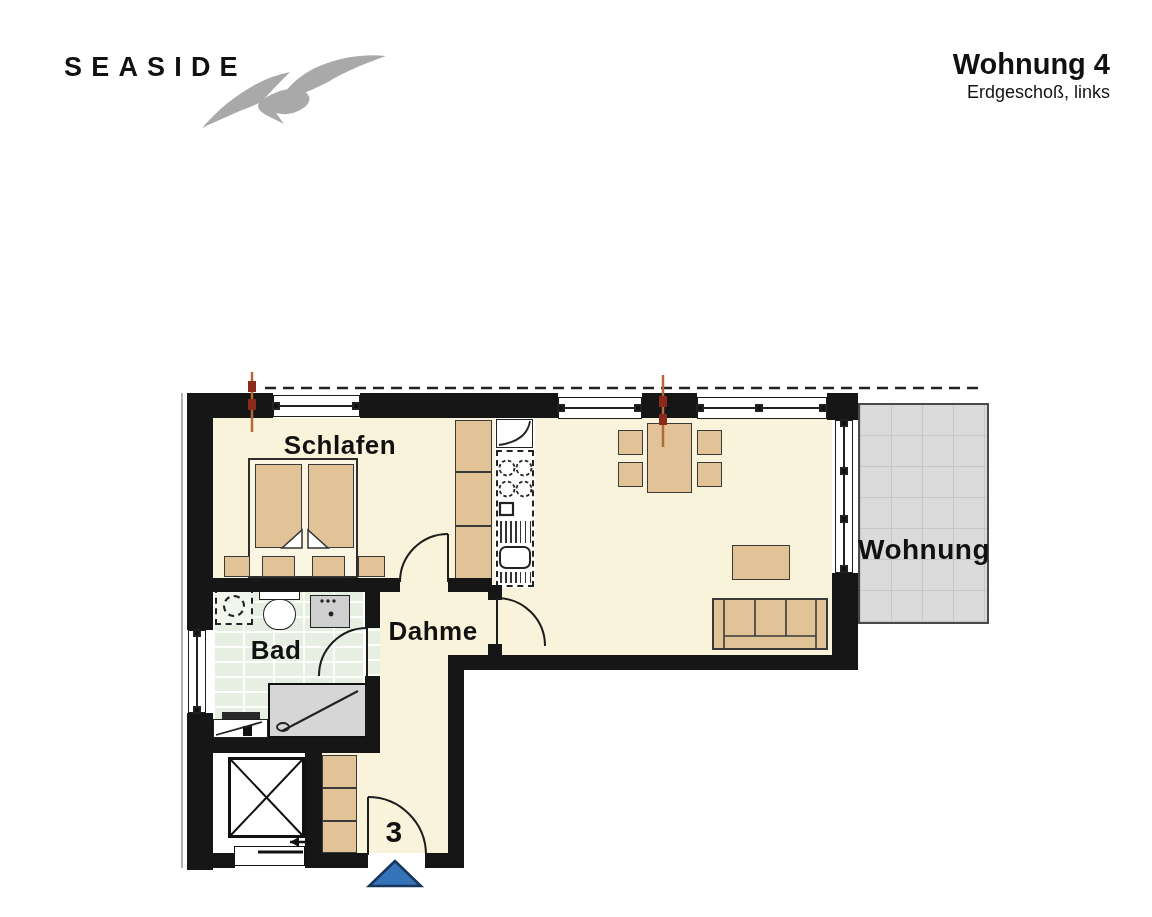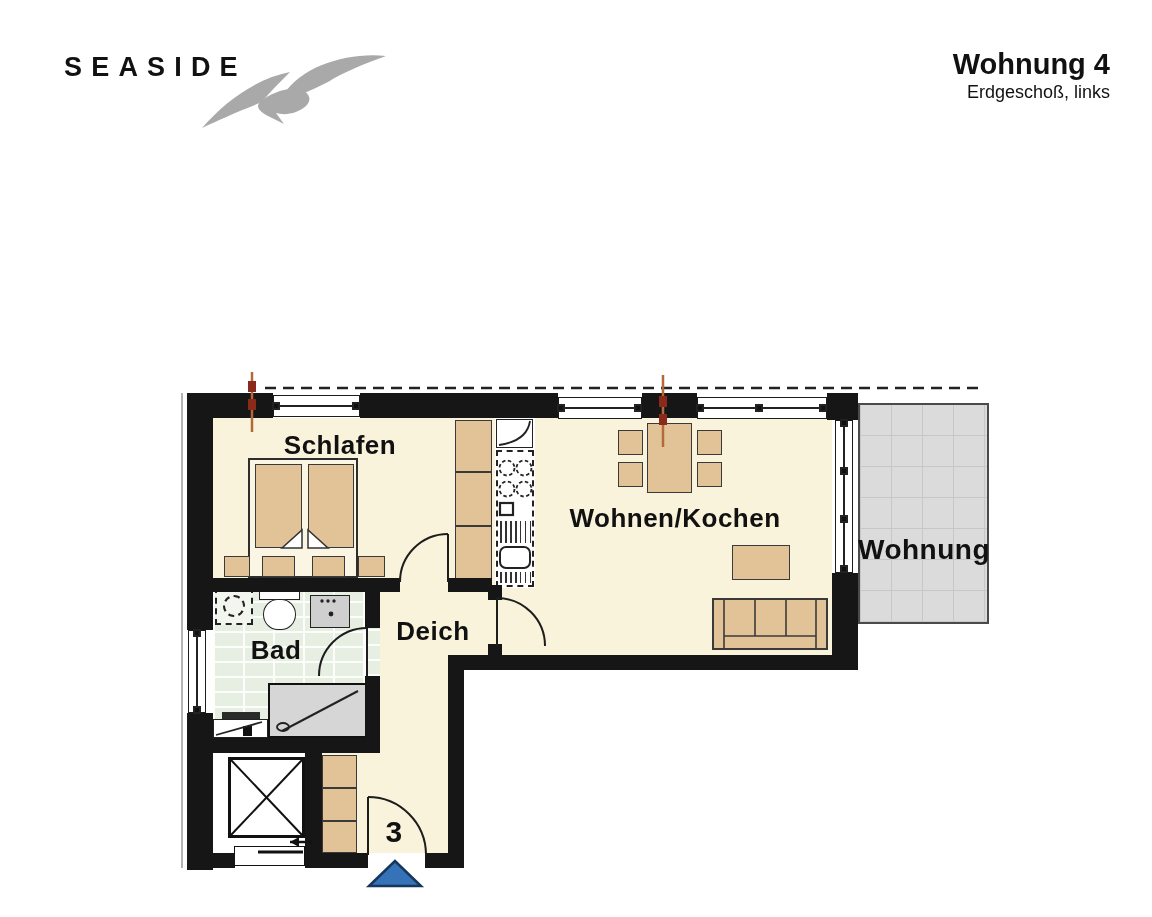--- a/index.html
+++ b/index.html
@@ -120,22 +120,21 @@
   <div class="wall" style="left:305px;top:853px;width:63px;height:15px;"></div>
   <div class="wall" style="left:425px;top:853px;width:39px;height:15px;"></div>
 
   <div class="win" style="left:273px;top:395px;width:87px;height:22px;"></div>
   <div class="win" style="left:558px;top:397px;width:84px;height:22px;"></div>
   <div class="win" style="left:697px;top:397px;width:130px;height:22px;"></div>
   <div class="win" style="left:835px;top:420px;width:18px;height:153px;"></div>
   <div class="win" style="left:188px;top:630px;width:18px;height:83px;"></div>
 
   <div class="rlabel" style="left:340px;top:445px;font-size:26px;">Schlafen</div>
-  <div class="rlabel" style="left:675px;top:518px;font-size:26px;">Wohnen/Kochen</div>
-  <div class="rlabel" style="left:433px;top:631px;font-size:26px;">Deich</div>
+  <div class="rlabel" style="left:433px;top:631px;font-size:26px;">Dahme</div>
   <div class="rlabel" style="left:276px;top:650px;font-size:26px;">Bad</div>
   <div class="rlabel" style="left:924px;top:550px;font-size:28px;">Wohnung</div>
   <div class="rlabel" style="left:394px;top:832px;font-size:30px;">3</div>
 
   <svg class="overlay" width="1152" height="917" viewBox="0 0 1152 917">
 
     <line x1="265" y1="388" x2="985" y2="388" stroke="#222" stroke-width="2.5" stroke-dasharray="11 7"></line>
     <line x1="182" y1="393" x2="182" y2="868" stroke="#9a9a9a" stroke-width="1.5"></line>
 
     <g stroke="#222" stroke-width="2" fill="#111">

